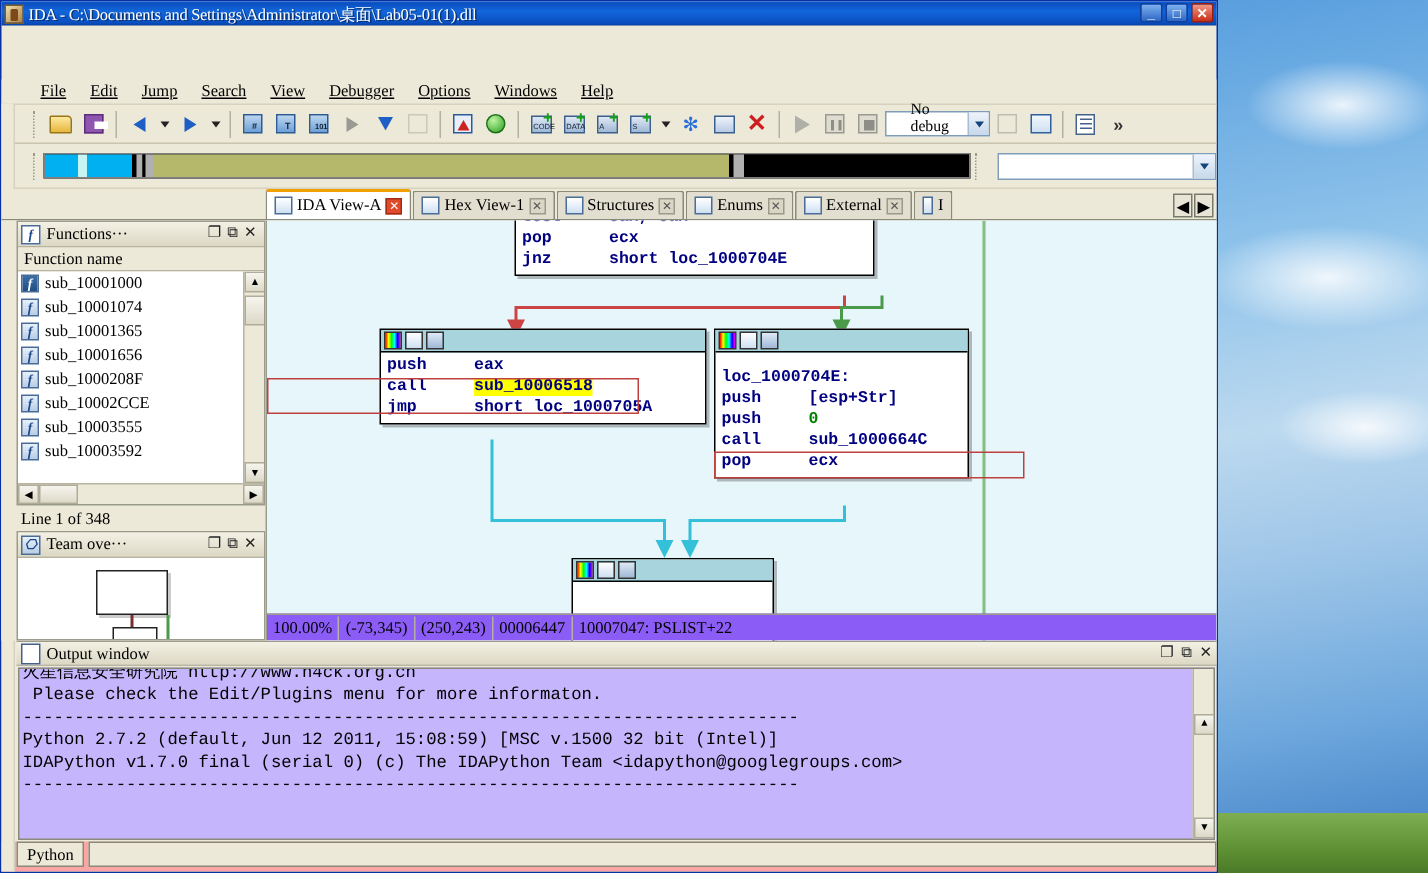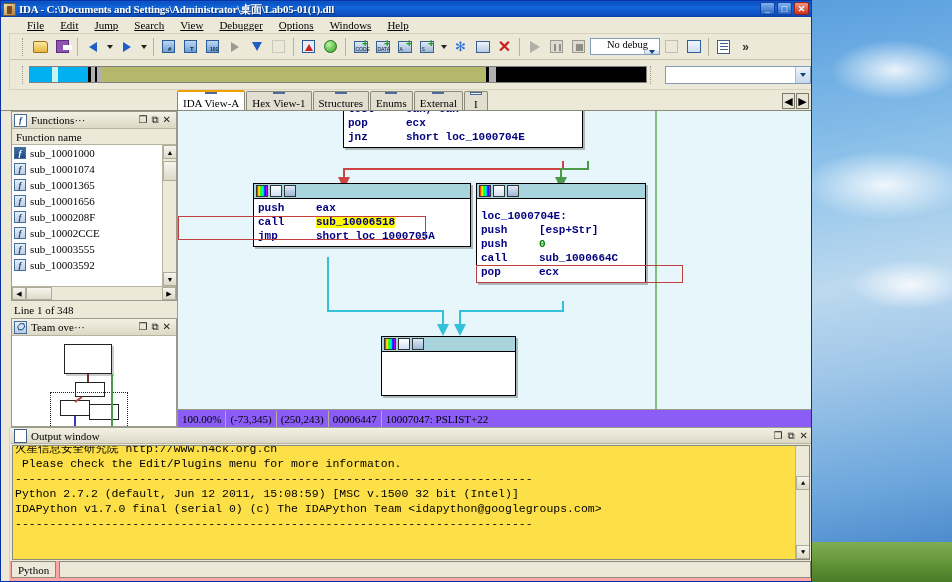--- a/index.html
+++ b/index.html
@@ -45,21 +45,21 @@
     background: linear-gradient(135deg,#f0e0b0,#b08040);
     border: 1px solid #7a5a28;
     flex: 0 0 auto;
     position: relative;
   }
   #titlebar .tb-icon::after{
     content:""; position:absolute; left:3px; top:2px; width:5px;height:8px;
     background:#7b4a18; border-radius:1px;
   }
   #title-text {
-    font-size: 11px; font-weight: bold; white-space: nowrap;
+    font-size: 11px; font-weight: normal; white-space: nowrap;
     text-shadow: 1px 1px 0 rgba(0,0,0,.45);
     font-family: "Liberation Serif", serif;
     letter-spacing:-0.2px;
   }
   #titlebar .btns { position:absolute; right:2px; top:1px; display:flex; gap:2px; }
   #titlebar .btn {
     width: 15px; height: 13px; border-radius: 2px;
     border: 1px solid #123f9e;
     display:flex; align-items:center; justify-content:center;
     font-size: 9px; color:#fff; font-weight:bold;
@@ -112,23 +112,22 @@
   .ic-star { color:#2b6fd8; font-size:13px; line-height:13px;}
   .ic-pen { width:14px;height:12px;background:linear-gradient(180deg,#eef3fb,#b8cbe4);border:1px solid #3a5f8c;}
   .ic-x { color:#cc2020; font-size:16px; font-weight:bold; line-height:14px;}
   .ic-play { width:0;height:0;border-top:6px solid transparent;border-bottom:6px solid transparent;border-left:10px solid #b0b0a8;}
   .ic-pause { width:13px;height:13px;border:1px solid #9a9a92;background:#dedcd0;position:relative;}
   .ic-pause::after{content:"";position:absolute;left:3px;top:3px;width:2px;height:7px;background:#8e8e86;box-shadow:5px 0 0 #8e8e86;}
   .ic-stop { width:13px;height:13px;border:1px solid #9a9a92;background:#dedcd0;position:relative;}
   .ic-stop::after{content:"";position:absolute;left:3px;top:3px;width:7px;height:7px;background:#8e8e86;}
   #nodebug-combo {
     width:70px;height:17px;background:#fff;border:1px solid #7f9db9;
-    display:flex;align-items:flex-start;font-size:10.5px;padding-left:16px;
+    display:flex;align-items:flex-end;font-size:10.5px;padding-left:16px;
     font-family:"Liberation Serif",serif;
-    flex-direction:column;
   }
   #nodebug-combo .dd {
     margin-left:auto;width:15px;height:15px;background:linear-gradient(180deg,#eef3fb,#c7d8ea);
     display:flex;align-items:center;justify-content:center;border-left:1px solid #a8bdd2;
   }
   .ic-dd-caret{width:0;height:0;border-left:3.5px solid transparent;border-right:3.5px solid transparent;border-top:4px solid #14427c;}
   .ic-bluebox{width:14px;height:13px;border:1px solid #2f5f9e;background:linear-gradient(180deg,#f0f6fd,#cfe0f2);}
   .ic-doc{width:13px;height:14px;background:#fff;border:1px solid #44618c;position:relative;}
   .ic-doc::after{content:"";position:absolute;left:2px;top:2px;width:8px;height:1px;background:#44618c;box-shadow:0 3px 0 #44618c,0 6px 0 #44618c;}
   .chev2 { font-size:12px;font-weight:bold;color:#333;}
@@ -155,21 +154,20 @@
   
   #tabbar {
     height: 21px; background:#ece9d8; display:flex; align-items:flex-end;
     padding-left: 176px; border-bottom:1px solid #8a8a7a; position:relative;
   }
   .tab {
     height:19px; display:flex;align-items:center;gap:3px;padding:0 5px;
     border:1px solid #8a8a7a; border-bottom:none; background:#e2dfd0;
     font-size:11px; font-family:"Liberation Serif",serif; margin-right:1px;
     border-radius:2px 2px 0 0;
-    flex-direction:column;
   }
   .tab.active { background:#fff; height:20px; border-top:2px solid #f0a000; }
   .tab .tic { width:12px;height:12px;border:1px solid #4a6c96;background:linear-gradient(180deg,#fff,#cfe0f2);}
   .tab .xbtn {
     width:11px;height:11px;border:1px solid #9b9b8c;background:#d9d6c6;
     font-size:8px;line-height:9px;text-align:center;color:#555;
   }
   .tab.active .xbtn{ background:#e04a2a;color:#fff;border-color:#a32c13;}
   .tab-nav { position:absolute; right:2px; bottom:1px; display:flex; gap:1px;}
   .tab-nav .nb{width:13px;height:16px;border:1px solid #7a7a6c;background:#e8e5d6;display:flex;align-items:center;justify-content:center;}
@@ -240,21 +238,21 @@
   
   #outwin { height:134px; border-top:1px solid #9b9b8c; background:#ece9d8; display:flex;flex-direction:column; margin-left:10px; }
   #outwin-title {
     height:16px; background:linear-gradient(180deg,#f3f1e4,#dcd8c5);
     display:flex;align-items:center;gap:4px;padding:0 3px;
     font-size:11px;font-family:"Liberation Serif",serif;border-bottom:1px solid #b8b4a2;
   }
   #outwin-title .oi{width:13px;height:14px;background:#fff;border:1px solid #44618c;}
   #outwin-title .obtns{margin-left:auto;display:flex;gap:5px;}
   #outwin-body {
-    flex:1; background:#fde047; border:1px solid #8a8a7a; margin:1px;
+    flex:1; background:#c4b5fd; border:1px solid #8a8a7a; margin:1px;
     font-family:"Liberation Mono", monospace; font-size:11.5px;
     line-height:15px; overflow:hidden; position:relative; padding-left:2px;
     white-space:pre;
   }
   #outwin-body .ovs{position:absolute;right:0;top:0;bottom:0;width:14px;background:#ece9d8;border-left:1px solid #b8b4a2;}
   #outwin-body .ovs .sb{width:14px;height:14px;background:linear-gradient(180deg,#f6f5ee,#ddd9c8);border:1px solid #b0ac9a;display:flex;align-items:center;justify-content:center;font-size:7px;}
   #bottom-tabs { height:20px; background:#fca5a5; display:flex; align-items:flex-start; padding-left:10px;}
   .btab{height:17px;border:1px solid #8a8a7a;background:#ece9d8;padding:0 6px;font-size:11px;
         font-family:"Liberation Serif",serif;display:flex;align-items:center;}
   #bottom-input{flex:1;height:17px;border:1px solid #8a8a7a;background:#ece9d8;margin-left:3px;}
@@ -275,21 +273,21 @@
   <div id="titlebar">
     <div class="tb-icon"></div>
     <span id="title-text">IDA - C:\Documents and Settings\Administrator\桌面\Lab05-01(1).dll</span>
     <div class="btns">
       <div class="btn">_</div>
       <div class="btn">□</div>
       <div class="btn close">✕</div>
     </div>
   </div>
 
-  <div style="position:relative;flex:1;display:flex;flex-direction:column;">
+  <div style="position:relative;flex:1;display:flex;flex-direction:column;margin-top:36px;">
   <div class="leftstrip"></div>
 
   <div id="menubar">
     <div class="mi"><u>File</u></div>
     <div class="mi"><u>Edit</u></div>
     <div class="mi"><u>Jump</u></div>
     <div class="mi"><u>Search</u></div>
     <div class="mi"><u>View</u></div>
     <div class="mi"><u>Debugger</u></div>
     <div class="mi"><u>Options</u></div>

